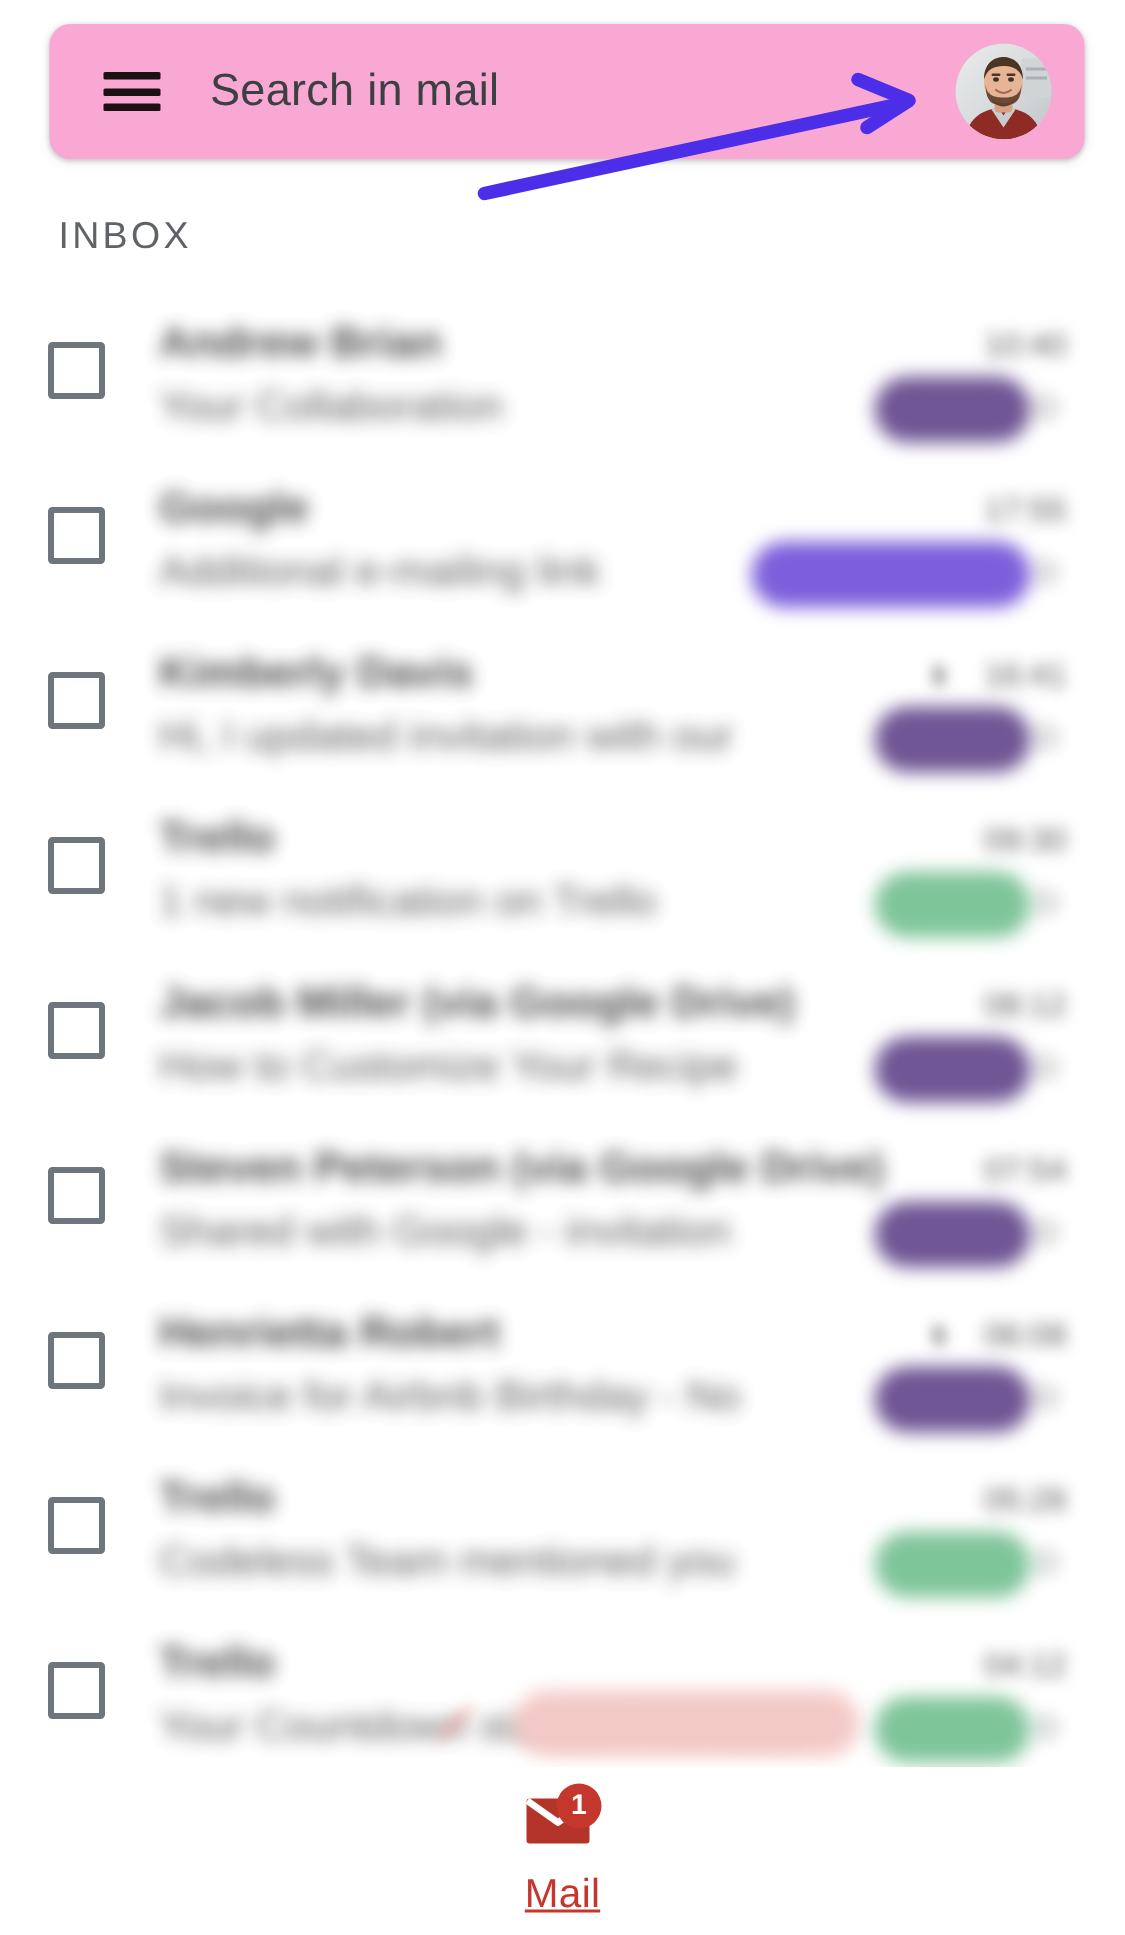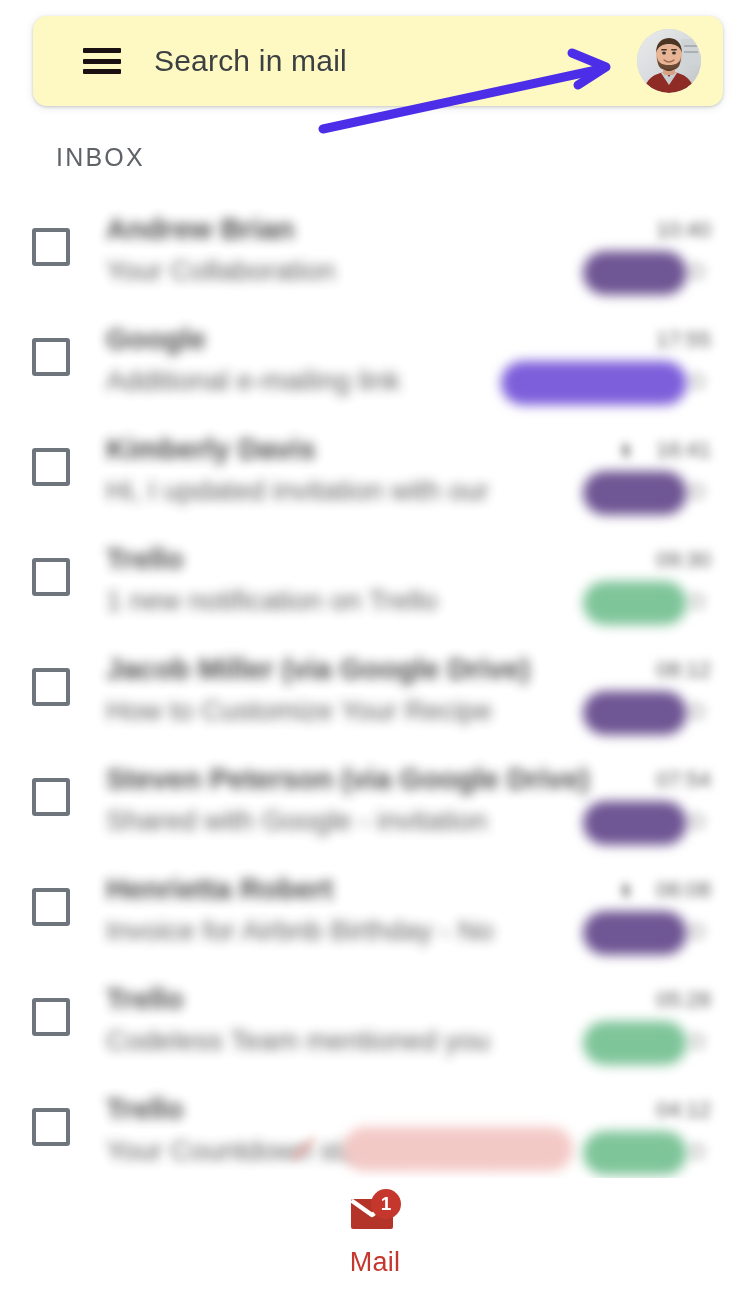--- a/index.html
+++ b/index.html
@@ -16,27 +16,27 @@
     -webkit-font-smoothing: antialiased;
   }
 
   
   .search-card {
     position: absolute;
     left: 33px;
     top: 16px;
     width: 690px;
     height: 90px;
-    background: #fef9c3;
+    background: #f9a8d4;
     border-radius: 14px;
     box-shadow: 0 1px 3px rgba(60,64,67,.22), 0 2px 8px rgba(60,64,67,.12);
     display: flex;
     align-items: center;
     box-sizing: border-box;
-    padding: 0 22px 0 50px;
+    padding: 0 22px 0 36px;
     z-index: 5;
   }
   .hamburger {
     width: 38px;
     height: 26px;
     display: flex;
     flex-direction: column;
     justify-content: space-between;
     flex: 0 0 auto;
     cursor: pointer;
@@ -73,21 +73,21 @@
     position: absolute;
     left: 0; top: 0;
     width: 750px; height: 1290px;
     pointer-events: none;
     z-index: 40;
   }
 
   
   .inbox-label {
     position: absolute;
-    left: 56px;
+    left: 39px;
     top: 143px;
     font-size: 25px;
     letter-spacing: 2.2px;
     color: #5f6368;
   }
 
   
   .list-clip {
     position: absolute;
     left: 0;
@@ -231,20 +231,21 @@
     display: flex;
     align-items: center;
     justify-content: center;
     box-sizing: border-box;
     padding: 0 6px;
     font-weight: bold;
   }
   .nav-label {
     font-size: 27px;
     letter-spacing: .2px;
+    text-decoration: underline;
   }
   .nav-label.active { color: #c5372c; }
   .nav-label.inactive { color: #202124; }
 </style>
 </head>
 <body>
 
 <div class="search-card">
   <div class="hamburger">
     <i></i>

